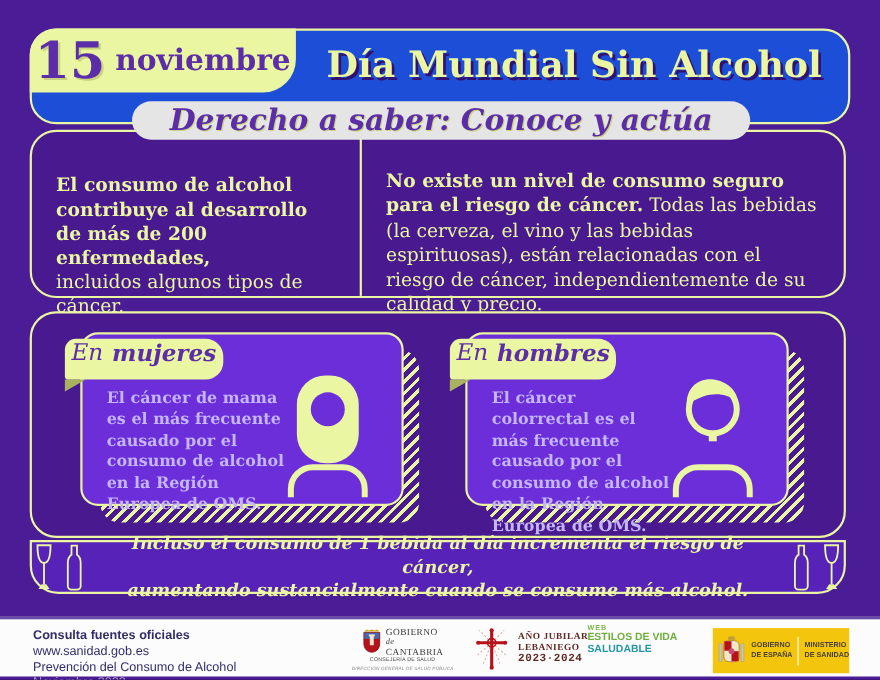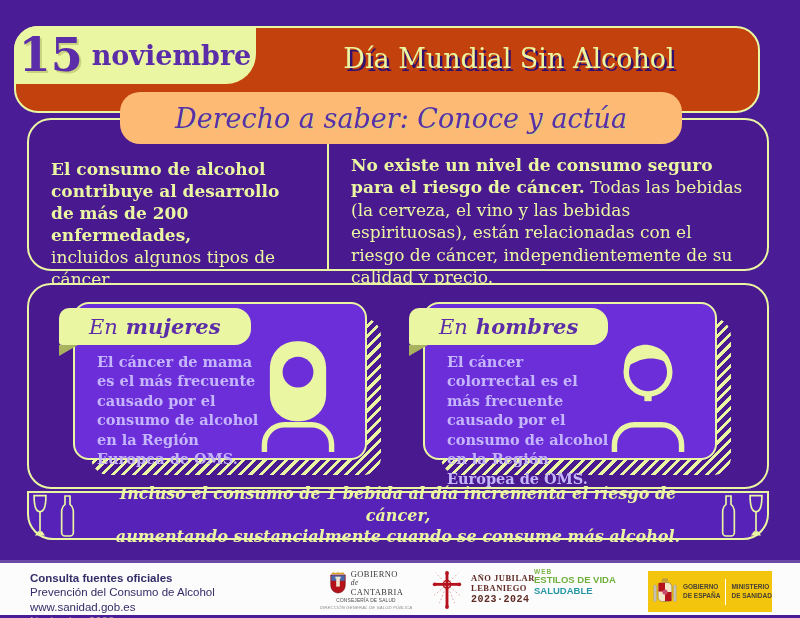--- a/index.html
+++ b/index.html
@@ -1,34 +1,34 @@
 <!DOCTYPE html>
 <html><head>
 <meta charset="utf-8">
 <style>
   html,body{margin:0;padding:0;background:#2a1060;}
   .stage{position:relative;width:800px;height:618px;background:#4A1C96;overflow:hidden;
          font-family:"DejaVu Serif", serif;}
 
   
-  .header-band{position:absolute;left:14px;top:26px;width:742px;height:83px;
-    border:2px solid #EAF6A2;border-radius:24px;background:#c2410c;}
+  .header-band{position:absolute;left:27px;top:26px;width:742px;height:83px;
+    border:2px solid #EAF6A2;border-radius:24px;background:#1d4ed8;}
   .date-box{position:absolute;left:-2px;top:-2px;width:242px;height:58px;background:#EAF6A2;
     border-radius:24px 0 30px 0;display:flex;align-items:center;justify-content:center;gap:9px;
     color:#5B2DA8;}
   .date-day{font-size:46px;font-weight:bold;line-height:1;text-shadow:2px 2px 0 #c9d37e;}
   .date-month{font-size:27px;font-weight:bold;}
   .header-title{position:absolute;left:252px;right:8px;top:0;height:60px;display:flex;
-    align-items:center;justify-content:center;color:#EAF6A2;font-weight:normal;font-size:27px;
+    align-items:center;justify-content:center;color:#EAF6A2;font-weight:bold;font-size:33px;
     text-shadow:2.5px 2.5px 0 #321070;white-space:nowrap;}
 
   
-  .subtitle-banner{position:absolute;left:120px;top:92px;width:562px;height:52px;background:#fdba74;
+  .subtitle-banner{position:absolute;left:120px;top:92px;width:562px;height:35px;background:#e5e5e5;
     border-radius:20px;display:flex;align-items:center;justify-content:center;color:#5B2DA8;
-    font-style:italic;font-weight:normal;font-size:27px;z-index:6;text-shadow:1px 1px 0 #c9d37e;}
+    font-style:italic;font-weight:bold;font-size:27px;z-index:6;text-shadow:1px 1px 0 #c9d37e;}
 
   
   .facts-panel{position:absolute;left:27px;top:118px;width:742px;height:153px;
     border:2px solid #EAF6A2;border-radius:24px;background:#48198F;display:flex;box-sizing:border-box;}
   .fact-left{width:300px;border-right:2px solid #EAF6A2;padding:38px 12px 0 22px;box-sizing:border-box;
     color:#EAF6A2;font-size:17px;line-height:1.3;}
   .fact-left .bl{font-weight:bold;}
   .fact-right{flex:1;padding:34px 20px 0 22px;color:#EAF6A2;font-size:17px;line-height:1.32;}
   .fact-right .b{font-weight:bold;}
 
@@ -37,22 +37,22 @@
     border:2px solid #EAF6A2;border-radius:24px;background:#48198F;box-sizing:border-box;}
   .card-wrap{position:absolute;top:17px;width:294px;height:158px;}
   .card-wrap.first{left:44px;}
   .card-wrap.second{left:394px;}
   .card-hatch{position:absolute;left:18px;top:16px;right:-14px;bottom:-15px;border-radius:18px;
     background:repeating-linear-gradient(135deg, rgba(0,0,0,0) 0 4.5px, #EAF6A2 4.5px 7.5px);}
   .card-body{position:absolute;left:0;top:0;right:0;bottom:0;background:#6B2ED9;
     border:2px solid #EAF6A2;border-radius:16px;}
   .card-fold{position:absolute;left:-14px;top:43px;width:0;height:0;z-index:2;
     border-top:11px solid #A9B35F;border-right:19px solid transparent;}
-  .card-tab{position:absolute;z-index:3;left:-14px;top:6px;height:37px;padding:0 30px;background:#EAF6A2;
-    border-radius:10px 16px 16px 3px;display:flex;align-items:center;gap:8px;color:#5B2DA8;
+  .card-tab{position:absolute;z-index:3;left:-14px;top:6px;height:37px;padding:0 6px;background:#EAF6A2;
+    border-radius:10px 16px 16px 3px;display:flex;gap:8px;color:#5B2DA8;
     font-size:21px;font-style:italic;}
   .card-tab .tname{font-weight:bold;}
   .card-text{position:absolute;left:22px;top:48px;width:168px;color:#c4b5fd;font-size:14.5px;
     font-weight:bold;line-height:1.34;z-index:2;}
   .card-avatar{position:absolute;right:8px;bottom:3px;width:118px;height:124px;z-index:1;}
 
   
   .warning-banner{position:absolute;left:27px;top:491px;width:742px;height:49px;background:#5722B8;
     border:2px solid #EAF6A2;border-radius:0 0 26px 26px;box-sizing:border-box;display:flex;
     align-items:center;justify-content:flex-start;gap:20px;z-index:4;}
@@ -186,22 +186,22 @@
         <path d="M5 2 H19 C19 15 16 21 12 21 C8 21 5 15 5 2 Z" fill="none" stroke="#EAF6A2" stroke-width="2"></path>
         <line x1="12" y1="21" x2="12" y2="44" stroke="#EAF6A2" stroke-width="2"></line>
         <path d="M6 49 L18 49 L14.5 44 L9.5 44 Z" fill="#EAF6A2"></path>
       </svg>
     </div>
   </div>
 
   <div class="footer">
     <div class="src">
       <div class="t">Consulta fuentes oficiales</div>
+      <div>www.sanidad.gob.es</div>
       <div>Prevención del Consumo de Alcohol</div>
-      <div>www.sanidad.gob.es</div>
       <div class="d">Noviembre 2023</div>
     </div>
 
     <div class="cantabria">
       <div class="cant-row">
         <svg width="18" height="24" viewBox="0 0 20 24">
           <path d="M3 1 l2 -1 l2 1 l3 -1 l3 1 l2 -1 l2 1 v1 h-14 z" fill="#D9A520"></path>
           <path d="M2 3 H18 V14 C18 20 14 23 10 23 C6 23 2 20 2 14 Z" fill="#B5121B" stroke="#7A1015" stroke-width="0.8"></path>
           <rect x="2.5" y="3.5" width="15" height="6" fill="#4A69AD"></rect>
           <rect x="8" y="6" width="4" height="10" fill="#F0E6D0"></rect>

